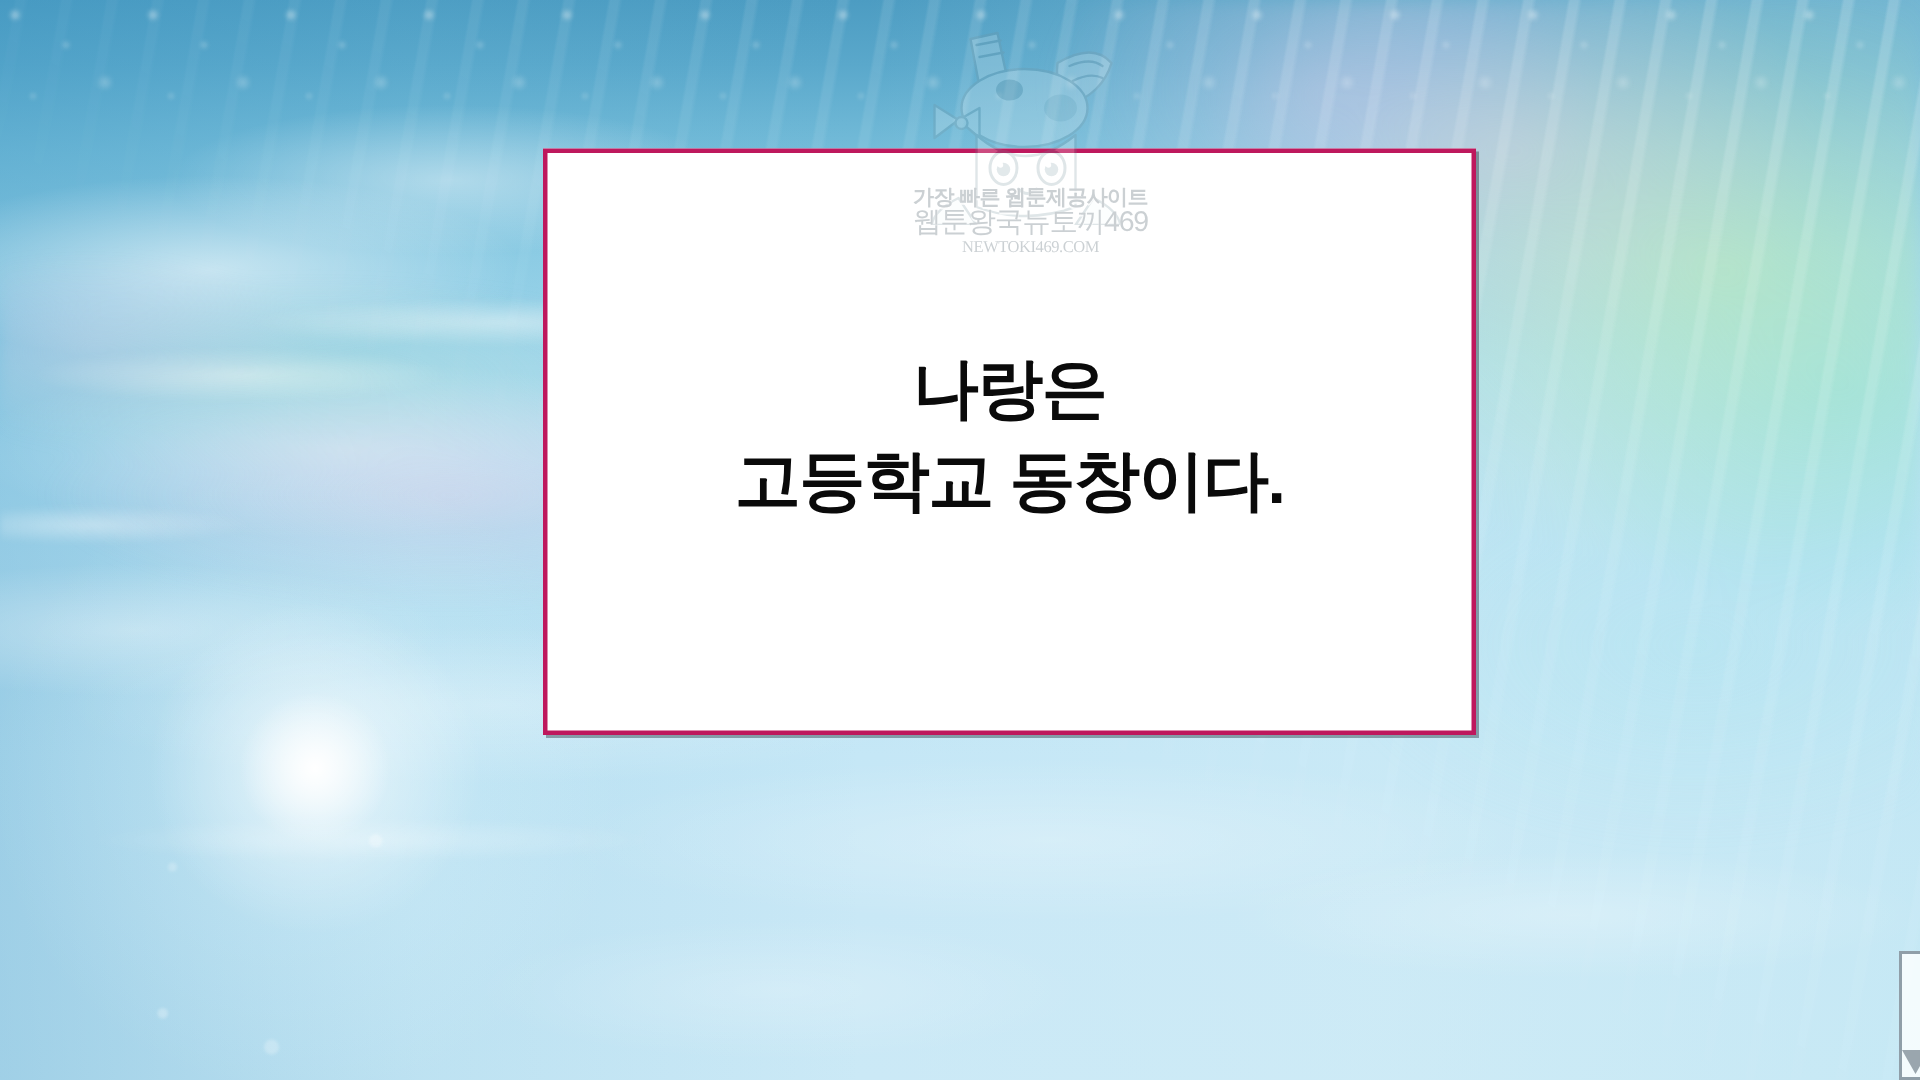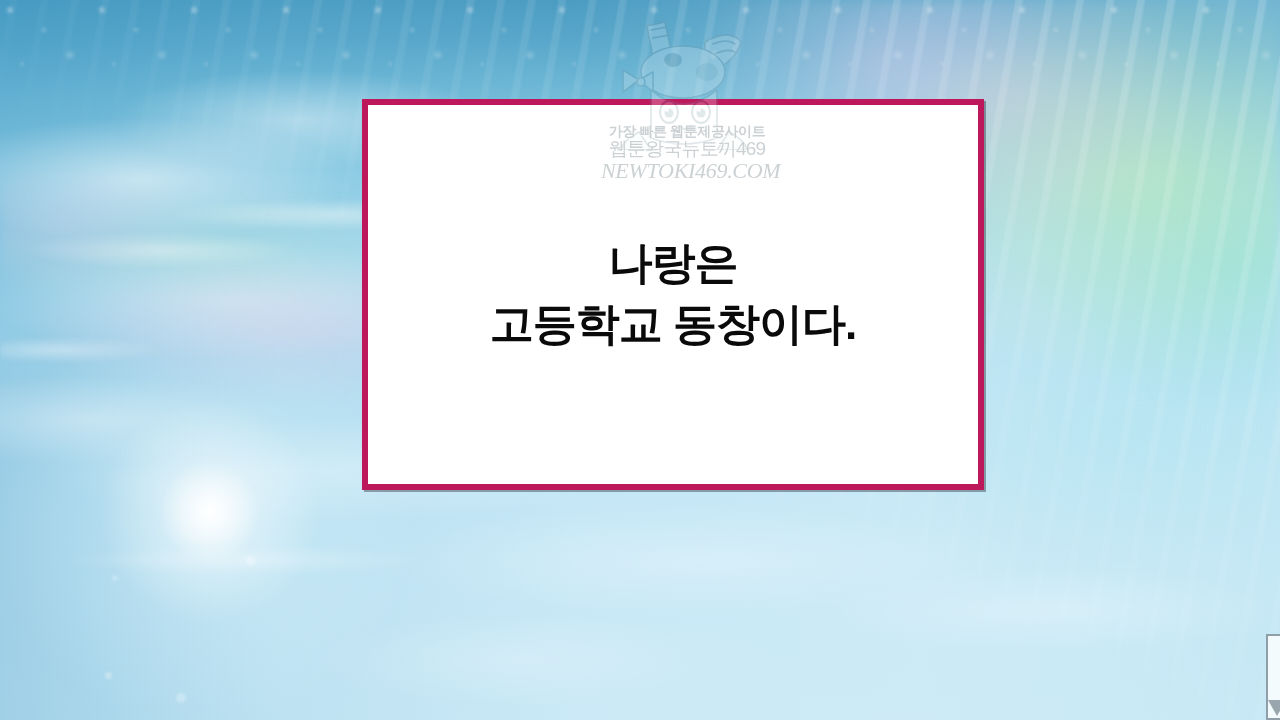--- a/index.html
+++ b/index.html
@@ -141,21 +141,21 @@
   }
 
   
   #panel {
     position: absolute;
     left: 362px;
     top: 99px;
     width: 622px;
     height: 391px;
     background: #ffffff;
-    border: 6px solid #be185d;
+    border: 3px solid #be185d;
     box-sizing: border-box;
     box-shadow: 2px 2px 0 rgba(10,14,22,0.35);
   }
 
   
   #watermark {
     position: absolute;
     left: 556px;
     top: 20px;
     width: 172px;
@@ -191,25 +191,24 @@
   }
   #wm-line2 {
     font-size: 19px;
     font-weight: normal;
     letter-spacing: -0.8px;
     display: block;
     margin-top: 1px;
   }
   #wm-line3 {
     font-family: "Liberation Serif", "DejaVu Serif", serif;
-    font-size: 22px;
+    font-size: 11px;
     letter-spacing: -0.3px;
     display: block;
     margin-top: 1px;
-    font-style: italic;
   }
 
   
   #dialogue {
     position: absolute;
     left: 0;
     right: 0;
     top: 128px;
     text-align: center;
     color: #0a0a0a;

